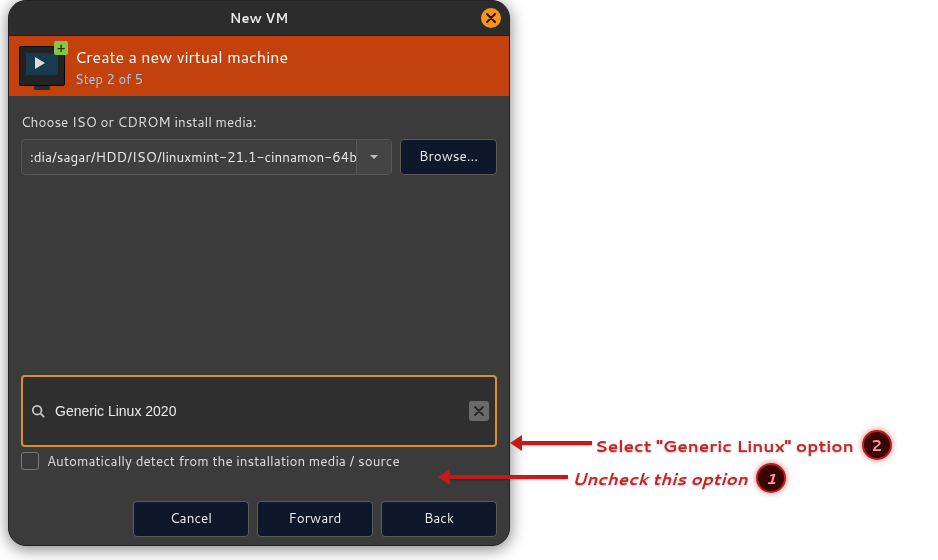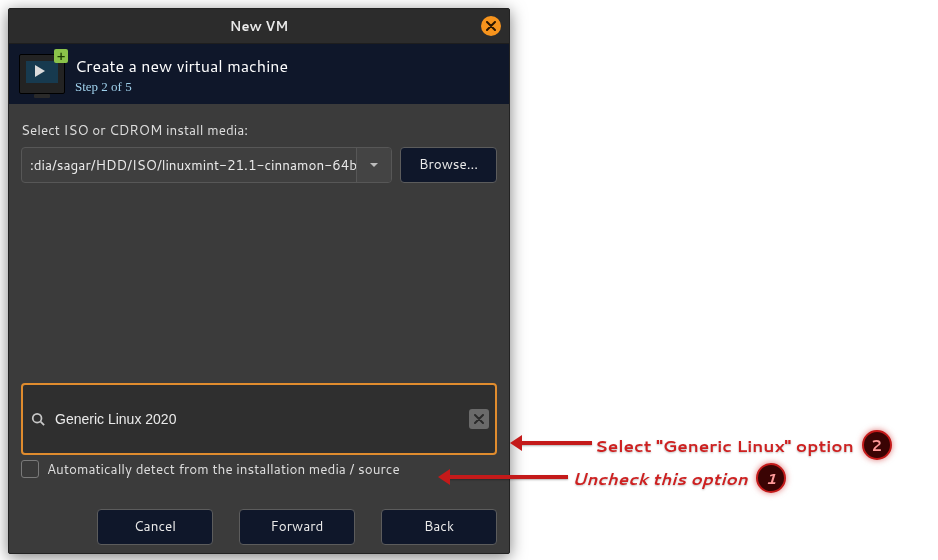--- a/index.html
+++ b/index.html
@@ -8,25 +8,25 @@
     background: #fff;
     font-family: "Cantarell", "Segoe UI", sans-serif;
     font-size: 14px;
     width: 938px;
     height: 560px;
     position: relative;
   }
   .window {
     position: absolute;
     left: 8px;
-    top: 8px;
+    top: 0;
     width: 500px;
     height: 544px;
     background: #3b3b3b;
-    border-radius: 2px;
+    border-radius: 18px;
     box-shadow: 0 3px 16px rgba(0,0,0,.5);
     overflow: hidden;
     border: 1px solid #222;
   }
   .titlebar {
     height: 34px;
     background: #2c2c2c;
     display: flex;
     align-items: center;
     justify-content: center;
@@ -46,21 +46,21 @@
     height: 20px;
     border-radius: 50%;
     background: #f7941d;
     display: flex;
     align-items: center;
     justify-content: center;
     cursor: pointer;
   }
   .close-btn svg { width: 10px; height: 10px; }
   .banner {
-    background: #0f172a;
+    background: #c2410c;
     height: 60px;
     display: flex;
     align-items: center;
     padding: 0 10px;
     gap: 10px;
   }
   .banner .mon-icon {
     width: 44px;
     height: 38px;
     background: #232323;
@@ -96,21 +96,21 @@
     border-bottom: 6px solid transparent;
   }
   .banner .mon-stand {
     position: absolute;
     bottom: -5px; left: 14px;
     width: 16px; height: 4px;
     background: #2a2a2a;
     border-radius: 1px;
   }
   .banner-txt .h { color: #fff; font-size: 16px; }
-  .banner-txt .s { color: #9fd0eb; font-size: 13px; margin-top: 2px; font-family: Liberation Serif, serif; }
+  .banner-txt .s { color: #9fd0eb; font-size: 13px; margin-top: 2px; }
   .body {
     padding: 10px 12px 0 12px;
     color: #d7d7d7;
   }
   .label { font-size: 13.5px; margin: 6px 0 8px 0; color: #dcdcdc; }
   .row1 { display: flex; gap: 8px; }
   .pathbox {
     flex: 1;
     display: flex;
     height: 34px;
@@ -197,21 +197,21 @@
     border-radius: 3px;
     background: #3a3a3a;
     cursor: pointer;
   }
   .footer {
     position: absolute;
     bottom: 8px;
     left: 0; right: 0;
     display: flex;
     justify-content: flex-end;
-    gap: 26px;
+    gap: 8px;
     padding: 0 12px;
   }
   .footer .btn { min-width: 86px; padding: 0 14px; }
   
   .callout {
     position: absolute;
     display: flex;
     align-items: center;
     gap: 8px;
     pointer-events: none;
@@ -267,21 +267,21 @@
       <div class="mon-play"></div>
       <div class="mon-stand"></div>
     </div>
     <div class="banner-txt">
       <div class="h">Create a new virtual machine</div>
       <div class="s">Step 2 of 5</div>
     </div>
   </div>
 
   <div class="body">
-    <div class="label">Select ISO or CDROM install media:</div>
+    <div class="label">Choose ISO or CDROM install media:</div>
     <div class="row1">
       <div class="pathbox">
         <div class="pathtxt">:dia/sagar/HDD/ISO/linuxmint-21.1-cinnamon-64bit.iso</div>
         <div class="chev">
           <svg viewBox="0 0 12 12">
               <path d="M2 4 L6 8 L10 4 Z"></path>
             </svg>
         </div>
       </div>
       <div class="btn">Browse...</div>

